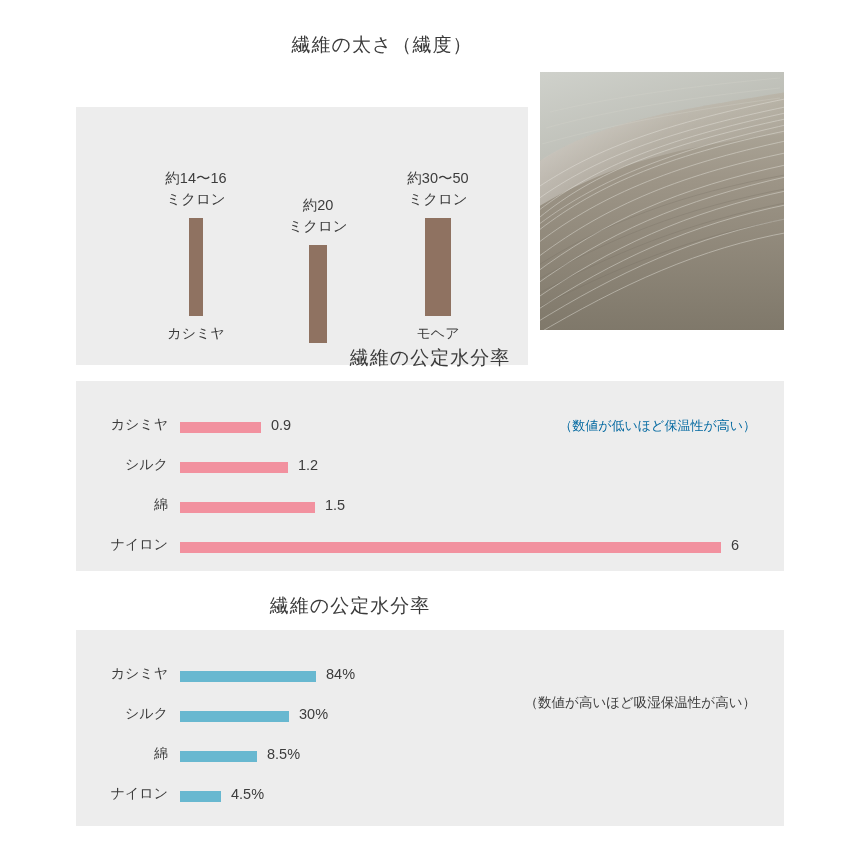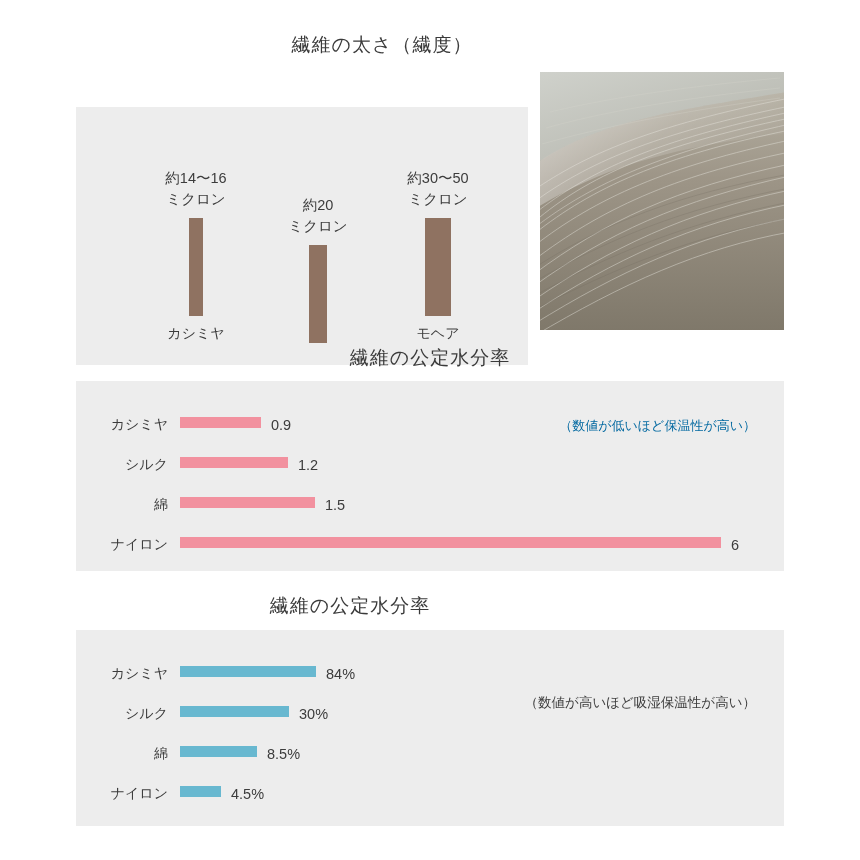--- a/index.html
+++ b/index.html
@@ -130,21 +130,21 @@
     width: 96px;
     text-align: right;
     font-size: 14px;
     color: #3c3c3c;
     padding-right: 12px;
     box-sizing: border-box;
     white-space: nowrap;
   }
   .hbar-track {
     display: flex;
-    align-items: flex-start;
+    align-items: flex-end;
   }
   .hbar-fill {
     height: 11px;
     border-radius: 0;
   }
   .hbar-value {
     font-size: 14.5px;
     color: #3c3c3c;
     margin-left: 10px;
     white-space: nowrap;

